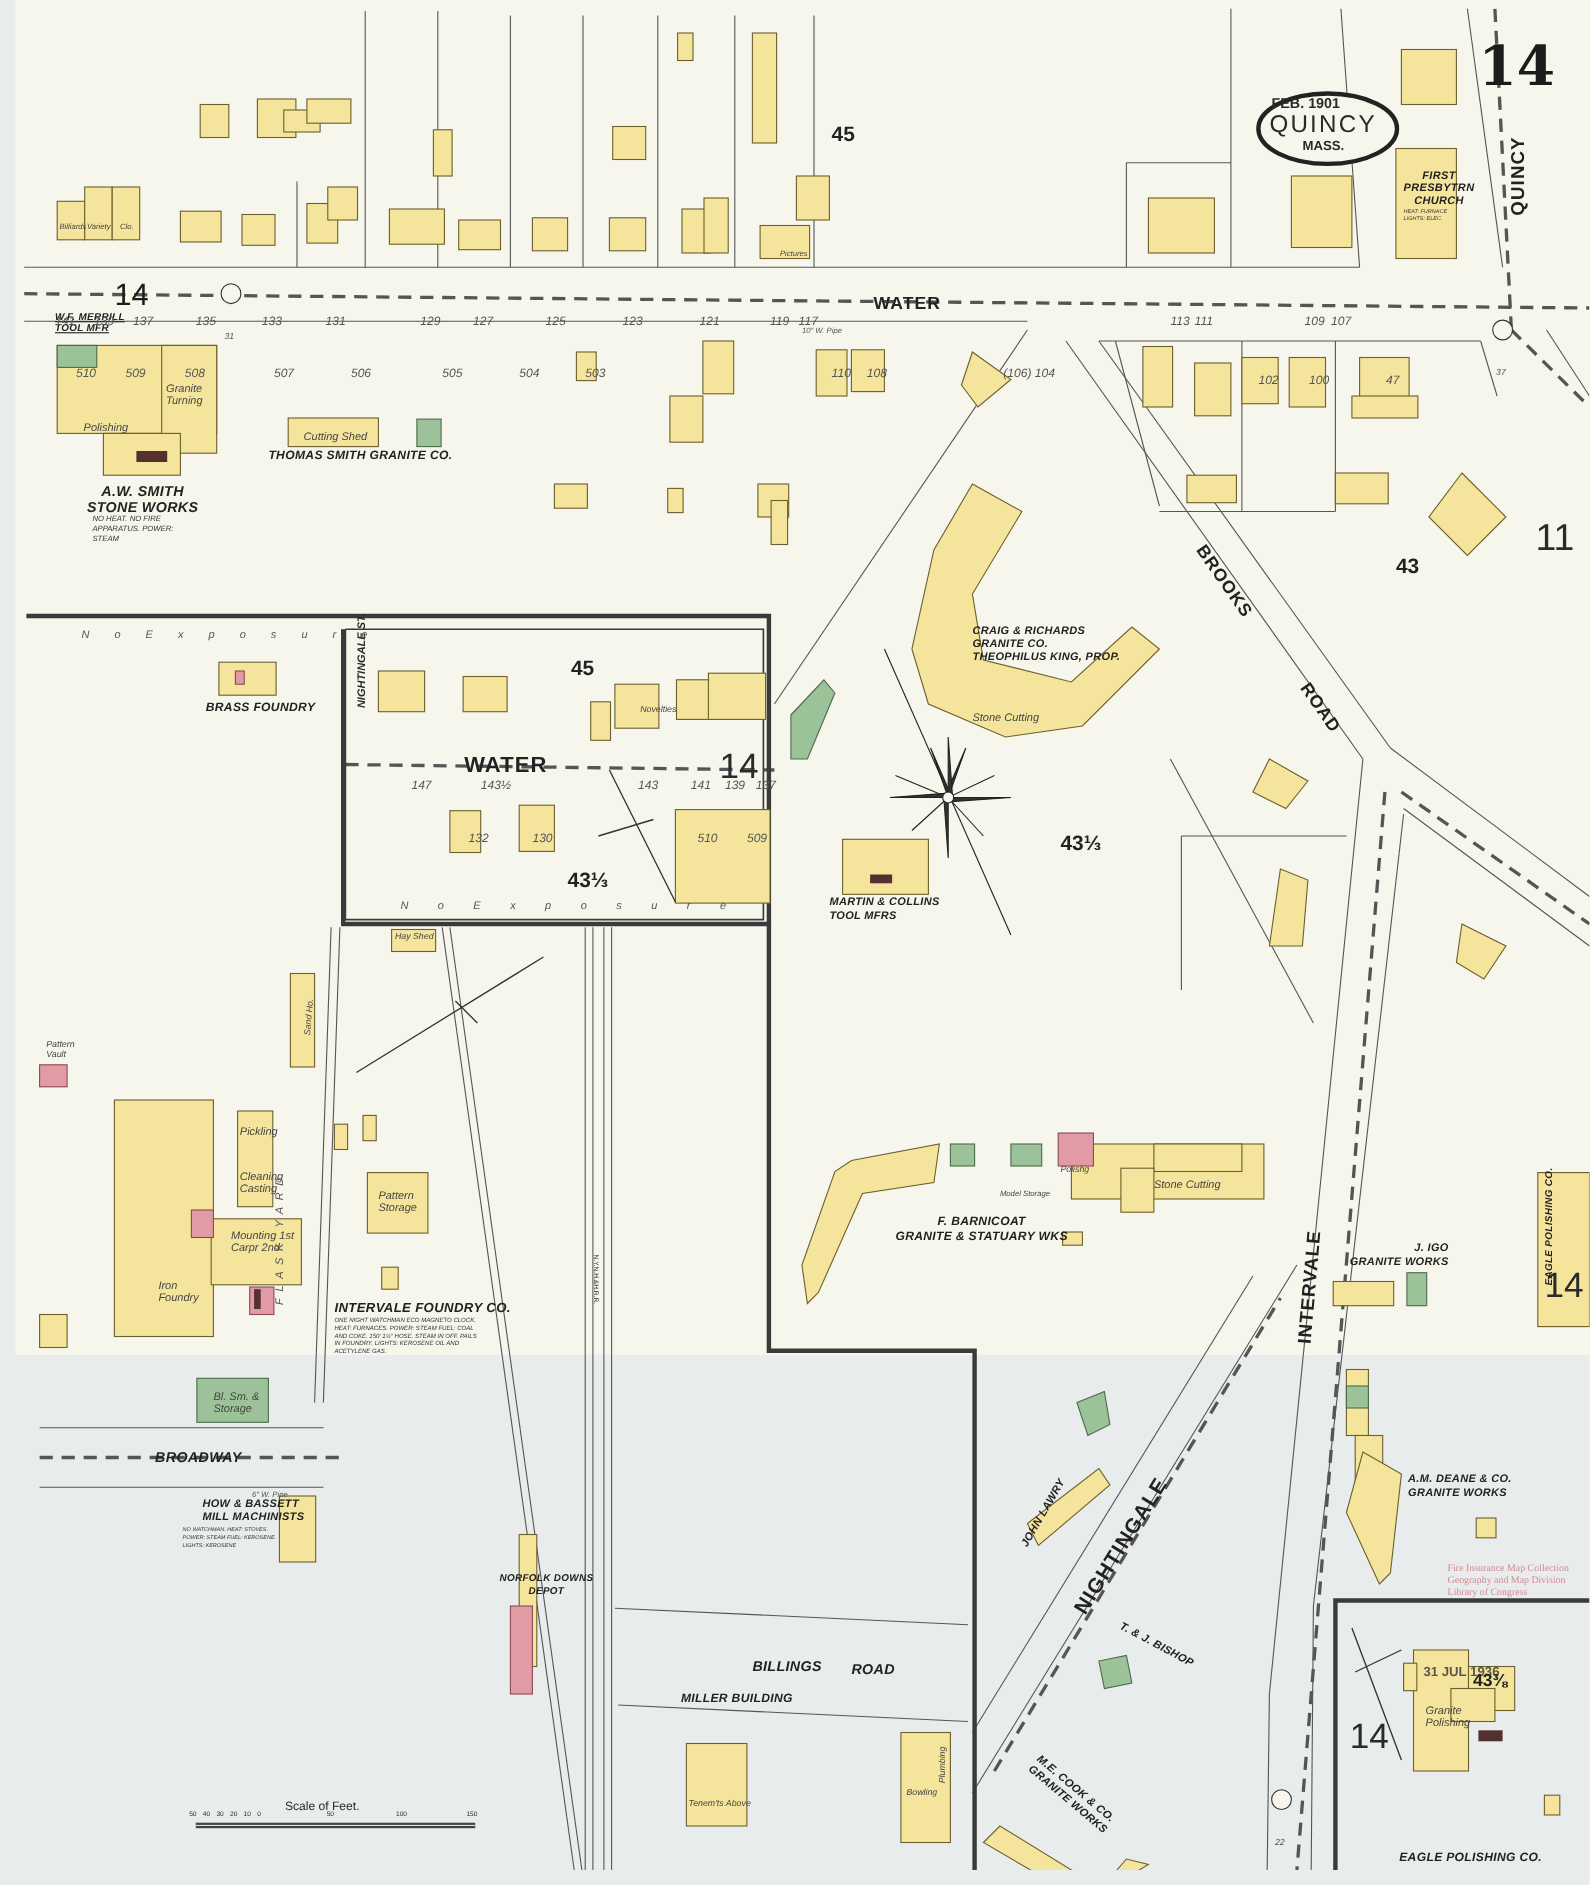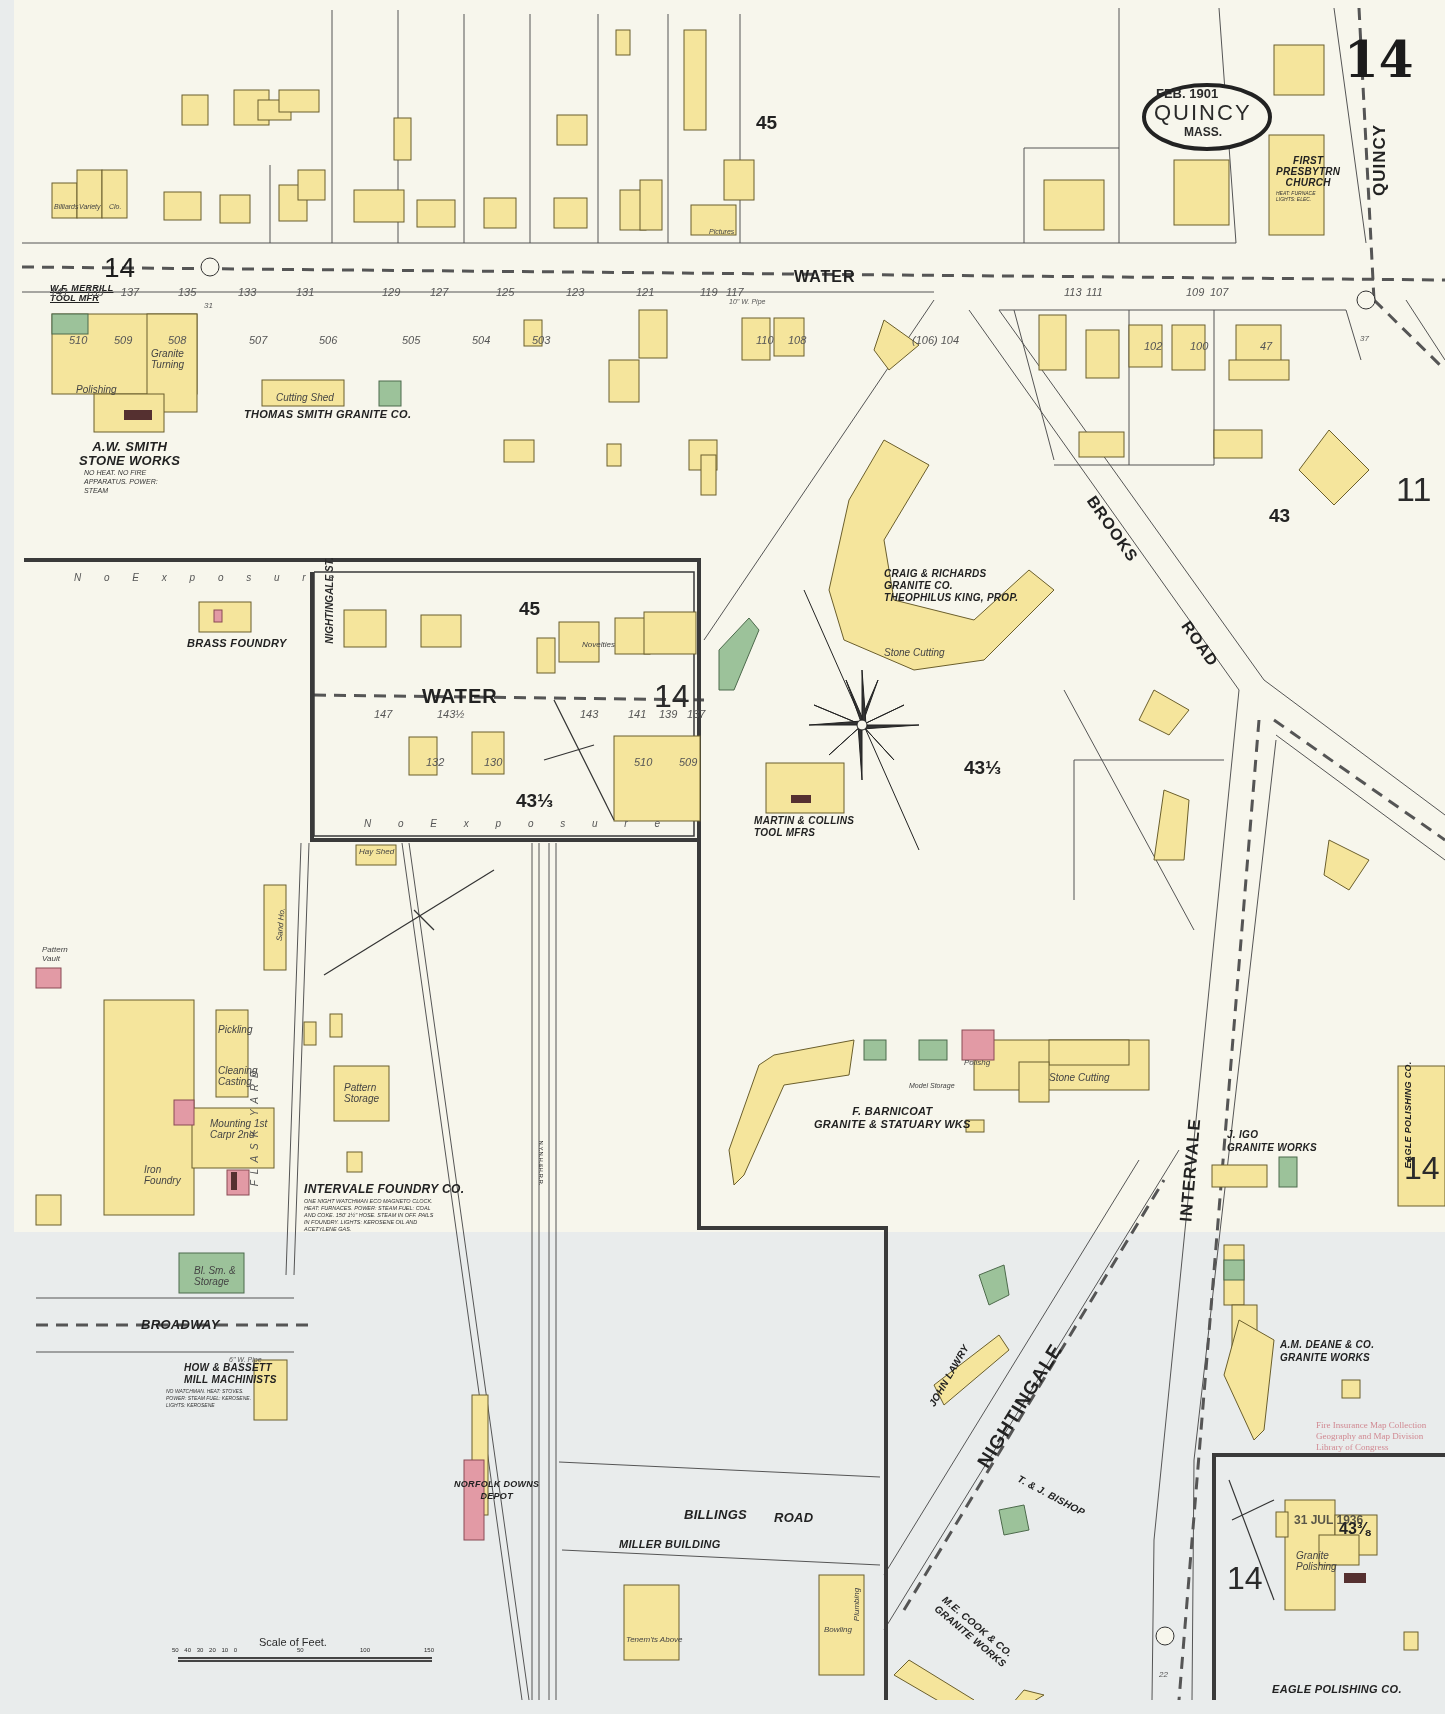--- a/index.html
+++ b/index.html
@@ -328,35 +328,35 @@
 <div class="lbl small" style="left:290px;top:1198px;width:135px;font-size:5.5px;line-height:7px;">ONE NIGHT WATCHMAN ECO MAGNETO CLOCK. HEAT: FURNACES. POWER: STEAM FUEL: COAL AND COKE. 150' 1½" HOSE. STEAM IN OFF. PAILS IN FOUNDRY. LIGHTS: KEROSENE OIL AND ACETYLENE GAS.</div>
 <div class="lbl co" style="left:170px;top:1362px;font-size:10px;line-height:12px;">
       <div>HOW &amp; BASSETT</div>
       <div>MILL MACHINISTS</div>
     </div>
 <div class="lbl small" style="left:152px;top:1388px;width:85px;font-size:5px;line-height:7px;">NO WATCHMAN. HEAT: STOVES. POWER: STEAM FUEL: KEROSENE. LIGHTS: KEROSENE</div>
 <div class="lbl co" style="left:800px;top:1105px;font-size:11px;line-height:13px;text-align:center;">
       <div>F. BARNICOAT</div>
       <div>GRANITE &amp; STATUARY WKS</div>
     </div>
-<div class="lbl co" style="left:1213px;top:1128px;font-size:10px;line-height:13px;text-align:left;">
+<div class="lbl co" style="left:1213px;top:1128px;font-size:10px;line-height:13px;text-align:right;">
       <div>J. IGO</div>
       <div>GRANITE WORKS</div>
     </div>
 <div class="lbl co" style="left:1266px;top:1338px;font-size:10px;line-height:13px;">
       <div>A.M. DEANE &amp; CO.</div>
       <div>GRANITE WORKS</div>
     </div>
 <div class="lbl co" style="left:900px;top:1370px;transform:rotate(-60deg);font-size:10px;">JOHN LAWRY</div>
 <div class="lbl co" style="left:1000px;top:1490px;transform:rotate(28deg);font-size:10px;">T. &amp; J. BISHOP</div>
 <div class="lbl co" style="left:915px;top:1620px;transform:rotate(40deg);font-size:10px;line-height:12px;">
       <div>M.E. COOK &amp; CO.</div>
       <div>GRANITE WORKS</div>
     </div>
-<div class="lbl co" style="left:440px;top:1478px;font-size:9px;line-height:12px;text-align:center;">
+<div class="lbl co" style="left:440px;top:1428px;font-size:9px;line-height:12px;text-align:center;">
       <div>NORFOLK DOWNS</div>
       <div>DEPOT</div>
     </div>
 <div class="lbl co" style="left:605px;top:1538px;font-size:11px;">MILLER BUILDING</div>
 <div class="lbl co" style="left:1258px;top:1683px;font-size:11px;">EAGLE POLISHING CO.</div>
 <div class="lbl co" style="left:1340px;top:1110px;transform:rotate(-90deg);font-size:9px;">EAGLE POLISHING CO.</div>
 
 <div class="lbl bld" style="left:62px;top:384px;">Polishing</div>
 <div class="lbl bld" style="left:137px;top:348px;width:35px;white-space:normal;">Granite Turning</div>
 <div class="lbl bld" style="left:262px;top:392px;">Cutting Shed</div>

